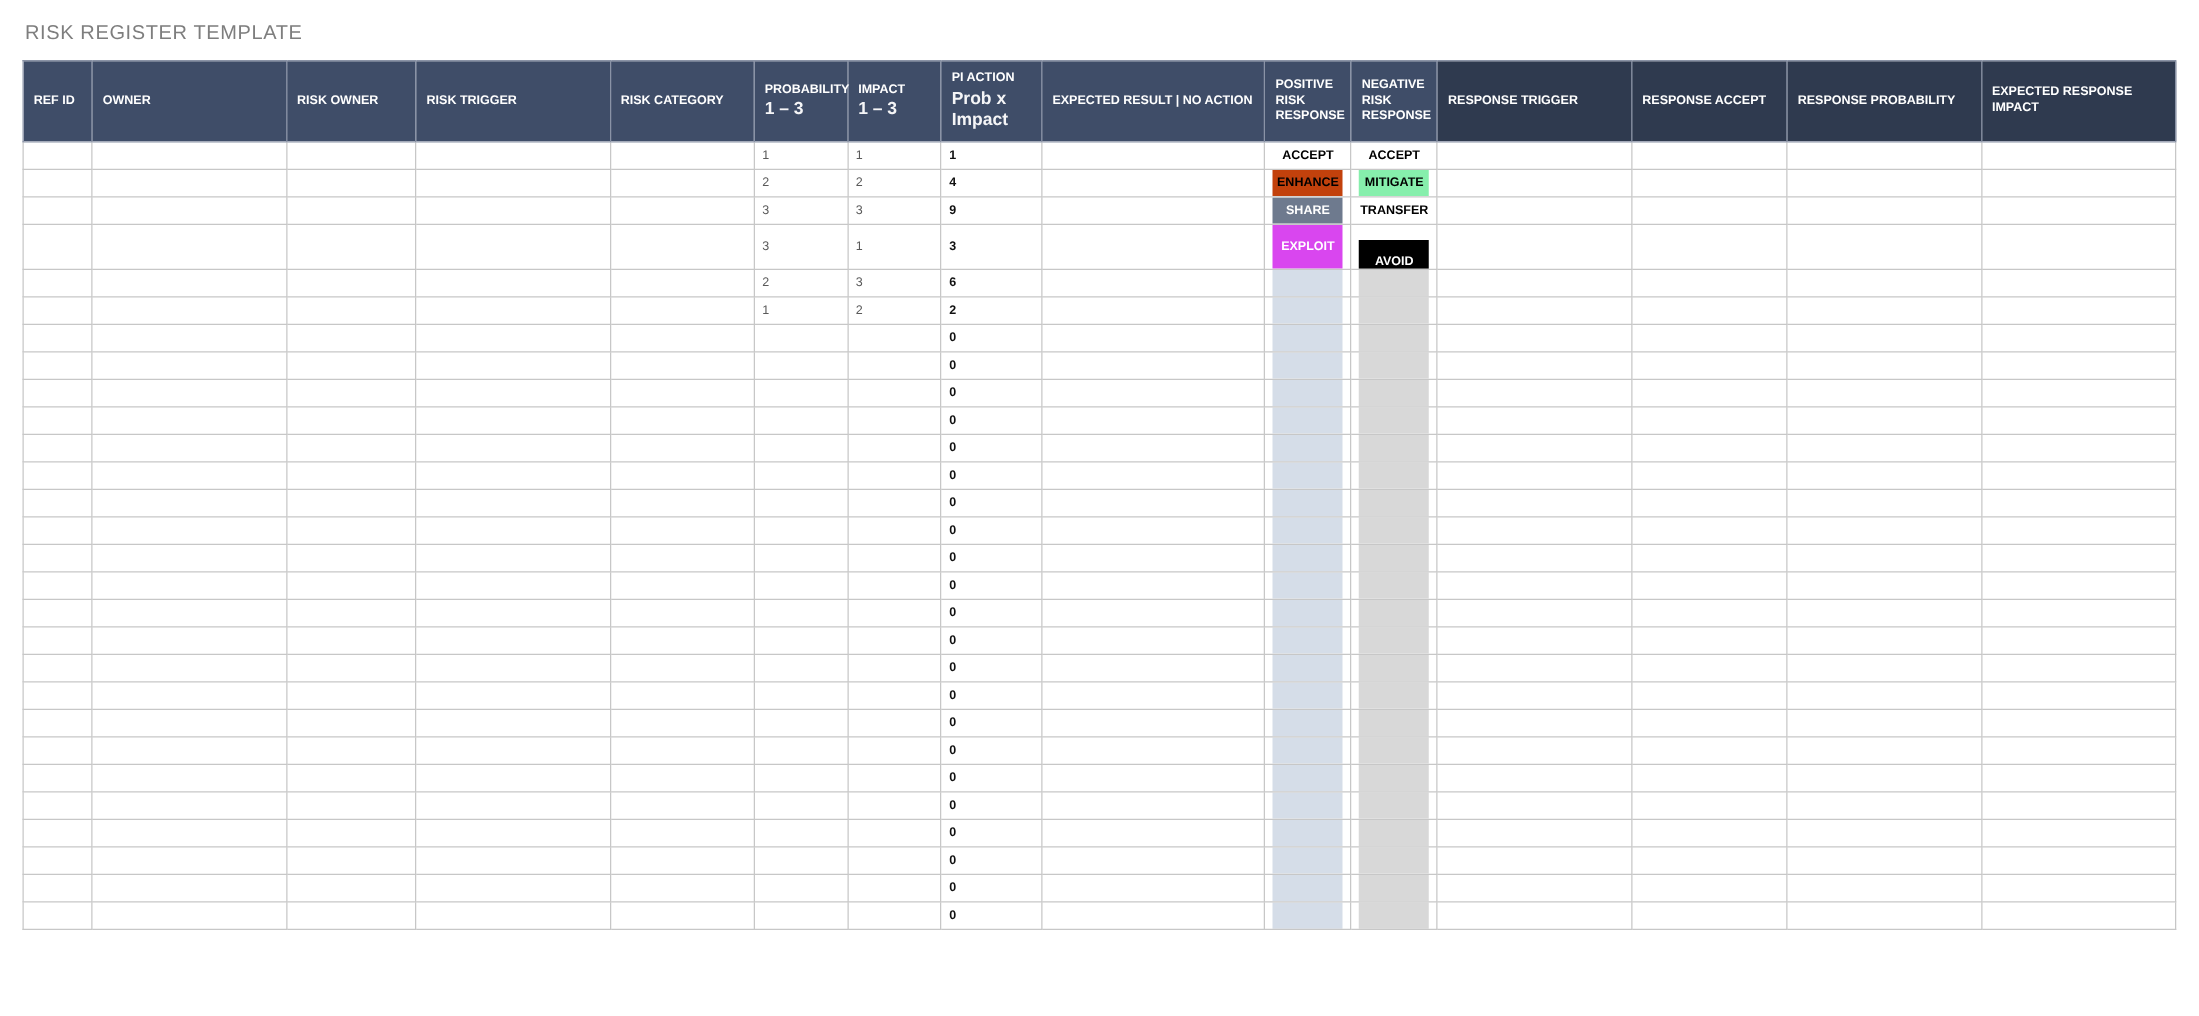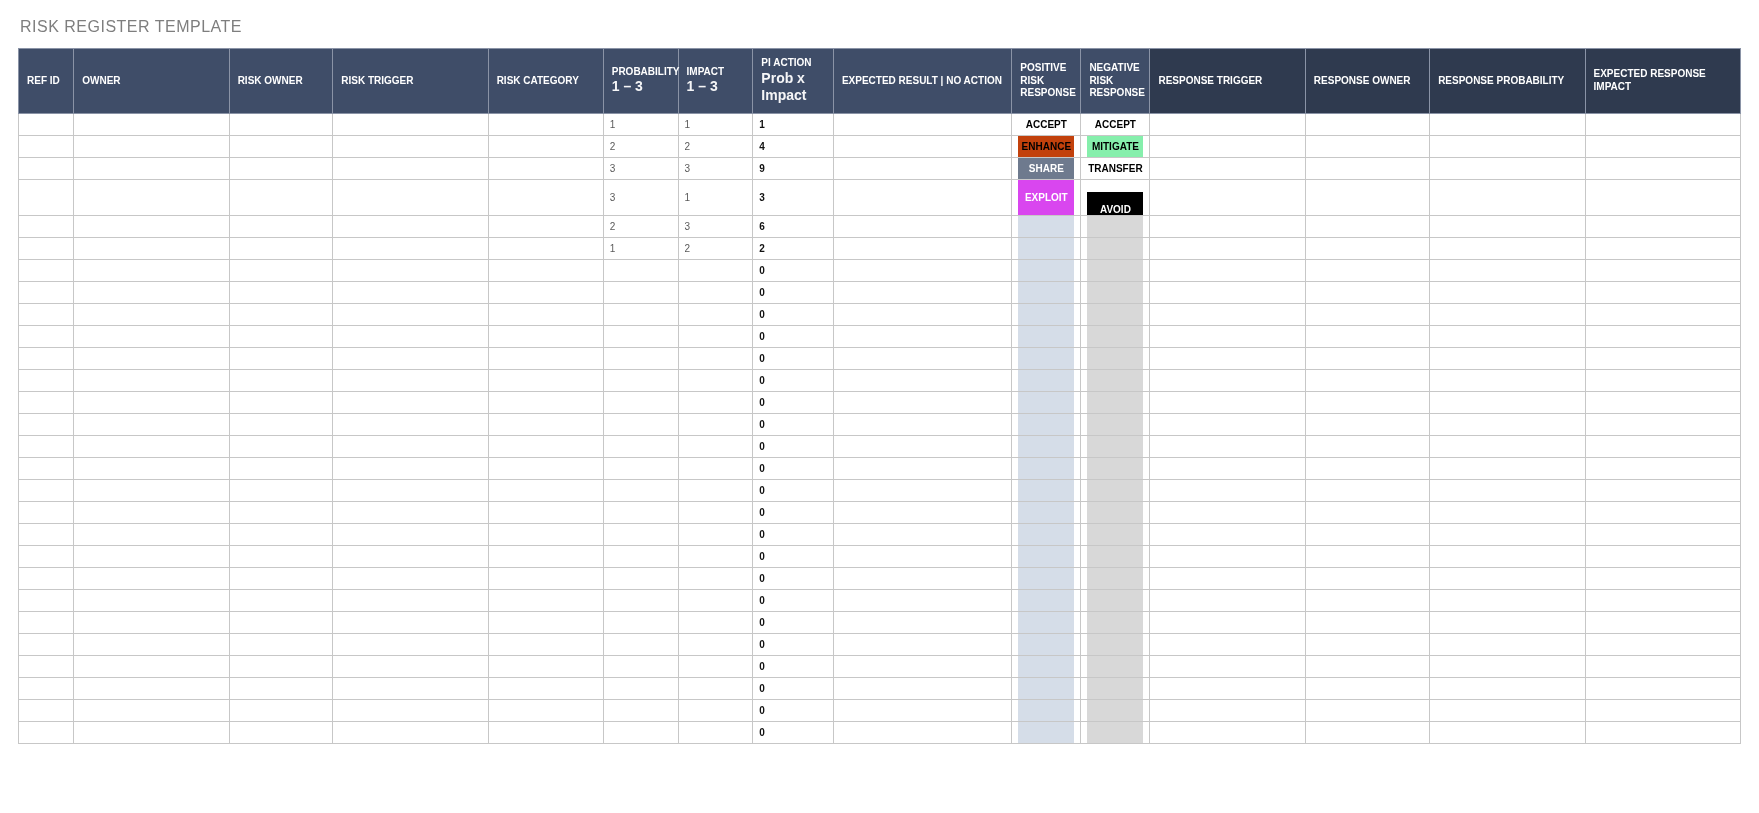--- a/index.html
+++ b/index.html
@@ -131,21 +131,21 @@
       <th>RISK OWNER</th>
       <th>RISK TRIGGER</th>
       <th>RISK CATEGORY</th>
       <th><span>PROBABILITY</span><span class="sub">1 – 3</span></th>
       <th><span>IMPACT</span><span class="sub">1 – 3</span></th>
       <th><span>PI ACTION</span><span class="sub">Prob x Impact</span></th>
       <th>EXPECTED RESULT | NO ACTION</th>
       <th>POSITIVE RISK RESPONSE</th>
       <th>NEGATIVE RISK RESPONSE</th>
       <th class="dark">RESPONSE TRIGGER</th>
-      <th class="dark">RESPONSE OWNER</th>
+      <th class="dark">RESPONSE ACCEPT</th>
       <th class="dark">RESPONSE PROBABILITY</th>
       <th class="dark">EXPECTED RESPONSE IMPACT</th>
     </tr>
   </thead>
   <tbody id="rr-body">
       <tr>
         <td></td>
         <td></td>
         <td class="shade-lt"></td>
         <td></td>

